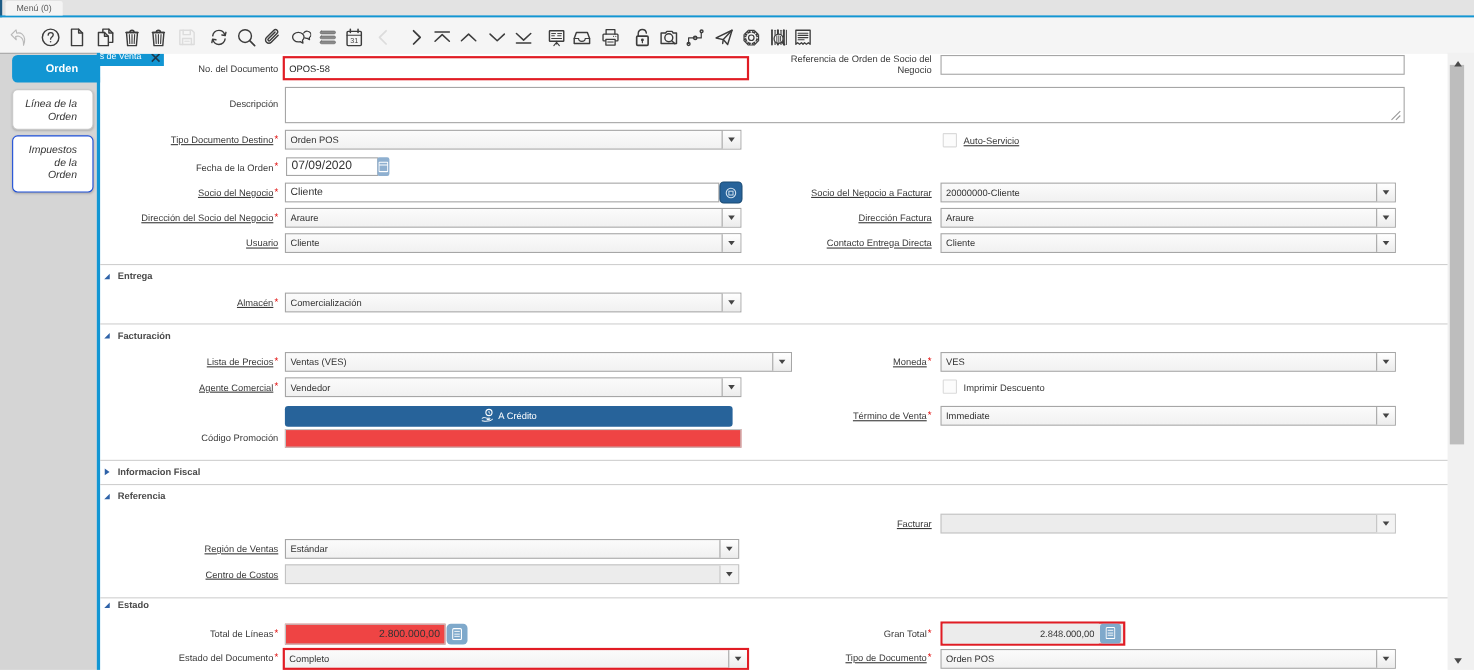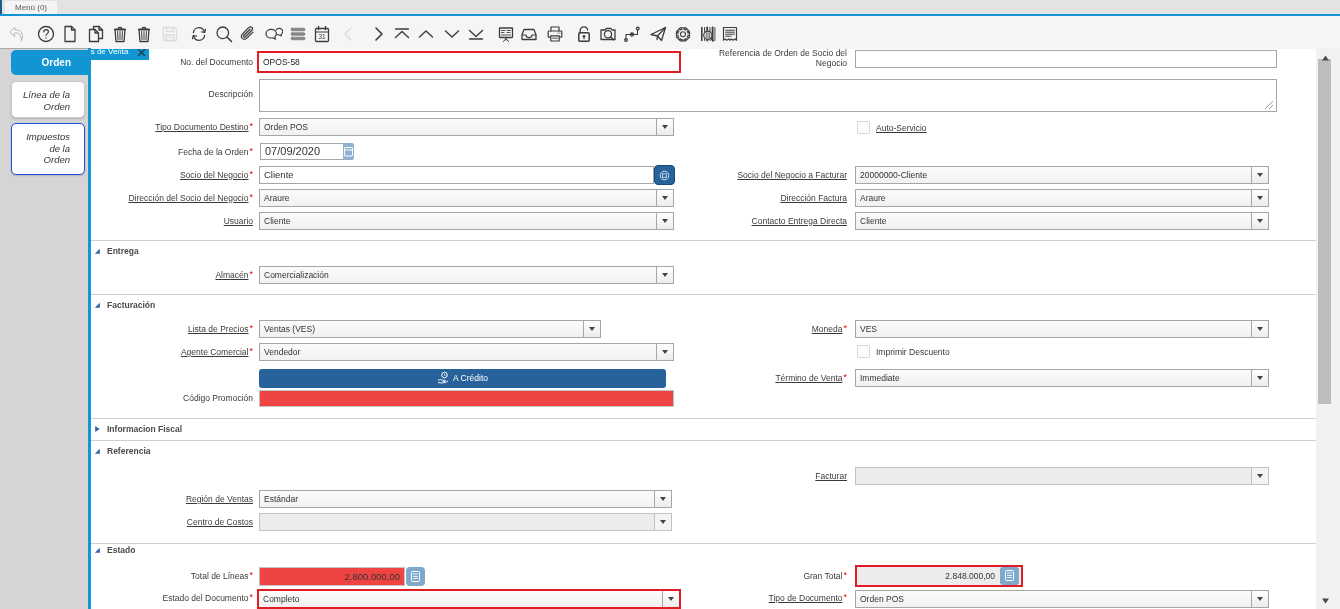--- a/index.html
+++ b/index.html
@@ -249,21 +249,21 @@
     <div class="combo" style="left:259px;top:266px;width:415px;height:18px;">
       <div class="tx" style="height:16px;line-height:16px;">Comercialización</div>
       <div class="bt" style="height:16px;"></div>
     </div>
     <div class="sep" style="top:294px"></div>
     <svg class="abs" style="left:93px;top:301px" width="8" height="8" viewBox="0 0 8 8">
       <path d="M6.8,1.8 L6.8,6.8 L1.8,6.8 Z" fill="#2e62a8"></path>
     </svg>
     <div class="ghdr" style="left:107px;top:300px;">Facturación</div>
     <div class="lbl" style="left:-7px;top:324px;width:260px;"><u>Lista de Precios</u><span class="ast">*</span></div>
-    <div class="combo" style="left:259px;top:320px;width:342px;height:18px;">
+    <div class="combo" style="left:259px;top:320px;width:461px;height:18px;">
       <div class="tx" style="height:16px;line-height:16px;">Ventas (VES)</div>
       <div class="bt" style="height:16px;"></div>
     </div>
     <div class="lbl" style="left:587px;top:324px;width:260px;"><u>Moneda</u><span class="ast">*</span></div>
     <div class="combo" style="left:855px;top:320px;width:414px;height:18px;">
       <div class="tx" style="height:16px;line-height:16px;">VES</div>
       <div class="bt" style="height:16px;"></div>
     </div>
     <div class="lbl" style="left:-7px;top:347px;width:260px;"><u>Agente Comercial</u><span class="ast">*</span></div>
     <div class="combo" style="left:259px;top:343px;width:415px;height:18px;">

